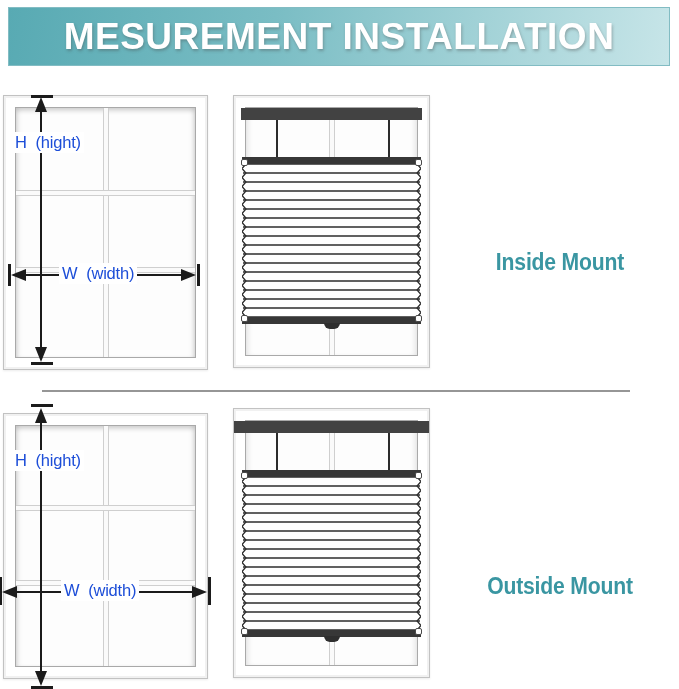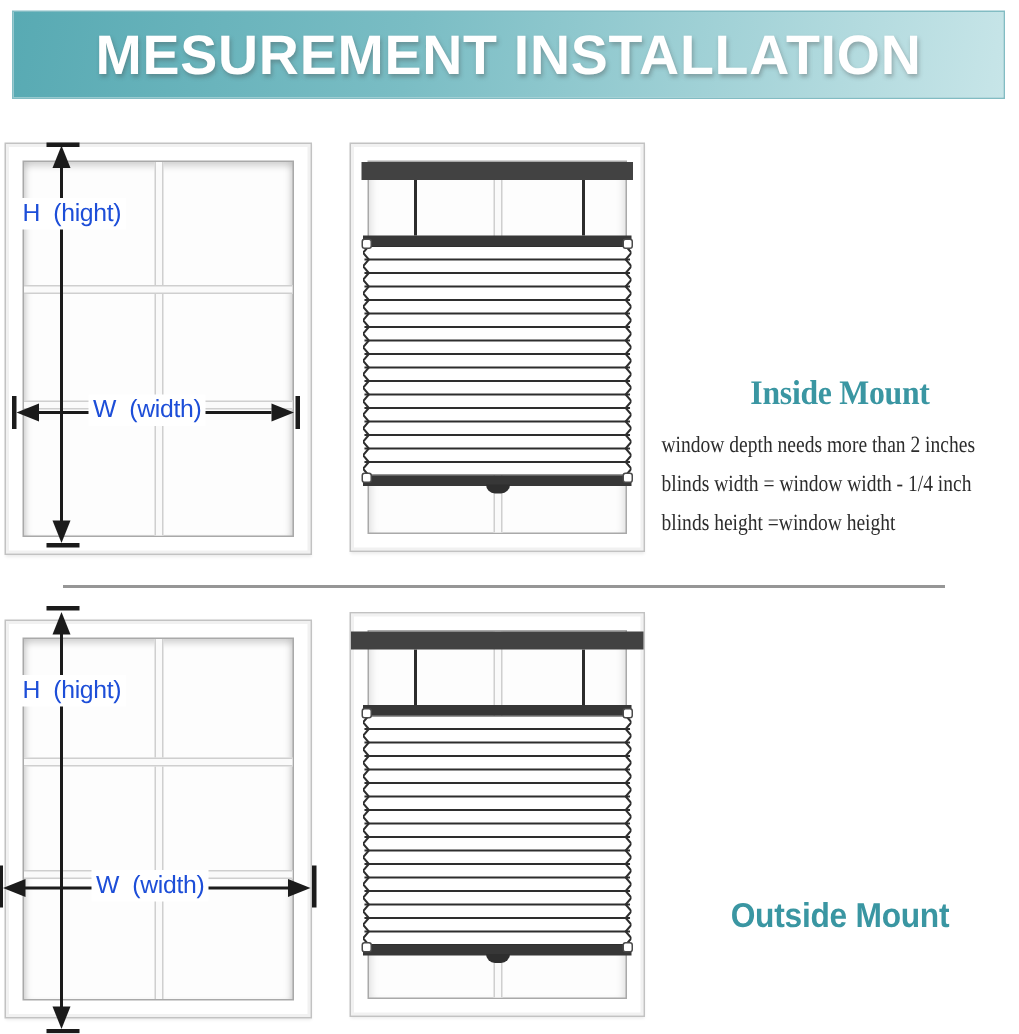--- a/index.html
+++ b/index.html
@@ -163,27 +163,22 @@
             <path d="M4,0 L180,0 l4,4.647058823529412 l-4,4.647058823529412 l4,4.647058823529412 l-4,4.647058823529412 l4,4.647058823529412 l-4,4.647058823529412 l4,4.647058823529412 l-4,4.647058823529412 l4,4.647058823529412 l-4,4.647058823529412 l4,4.647058823529412 l-4,4.647058823529412 l4,4.647058823529412 l-4,4.647058823529412 l4,4.647058823529412 l-4,4.647058823529412 l4,4.647058823529412 l-4,4.647058823529412 l4,4.647058823529412 l-4,4.647058823529412 l4,4.647058823529412 l-4,4.647058823529412 l4,4.647058823529412 l-4,4.647058823529412 l4,4.647058823529412 l-4,4.647058823529412 l4,4.647058823529412 l-4,4.647058823529412 l4,4.647058823529412 l-4,4.647058823529412 l4,4.647058823529412 l-4,4.647058823529412 l4,4.647058823529412 l-4,4.647058823529412 L4,158 l-4,-4.647058823529412 l4,-4.647058823529412 l-4,-4.647058823529412 l4,-4.647058823529412 l-4,-4.647058823529412 l4,-4.647058823529412 l-4,-4.647058823529412 l4,-4.647058823529412 l-4,-4.647058823529412 l4,-4.647058823529412 l-4,-4.647058823529412 l4,-4.647058823529412 l-4,-4.647058823529412 l4,-4.647058823529412 l-4,-4.647058823529412 l4,-4.647058823529412 l-4,-4.647058823529412 l4,-4.647058823529412 l-4,-4.647058823529412 l4,-4.647058823529412 l-4,-4.647058823529412 l4,-4.647058823529412 l-4,-4.647058823529412 l4,-4.647058823529412 l-4,-4.647058823529412 l4,-4.647058823529412 l-4,-4.647058823529412 l4,-4.647058823529412 l-4,-4.647058823529412 l4,-4.647058823529412 l-4,-4.647058823529412 l4,-4.647058823529412 l-4,-4.647058823529412 l4,-4.647058823529412 Z" fill="#ffffff" stroke="#2e2e2e" stroke-width="1.4"></path>
             <path d="M1,9.29 H183 M1,18.59 H183 M1,27.88 H183 M1,37.18 H183 M1,46.47 H183 M1,55.76 H183 M1,65.06 H183 M1,74.35 H183 M1,83.65 H183 M1,92.94 H183 M1,102.24 H183 M1,111.53 H183 M1,120.82 H183 M1,130.12 H183 M1,139.41 H183 M1,148.71 H183 " stroke="#2e2e2e" stroke-width="1.5" fill="none"></path>
           </svg>
         <div class="bbot">
           <div class="handle"></div>
         </div>
       </div>
     </div>
   </div>
 
-  <div class="mount-block" style="top:249px;font-family:Liberation Serif, serif;">
+  <div class="mount-block" style="top:249px;">
     <div class="mount-head">Inside Mount</div>
-    <div class="notes-in">
-      <span class="note">window depth needs more than 2 inches</span>
-      <span class="note">blinds width = window width - 1/4 inch</span>
-      <span class="note">blinds height =window height</span>
-    </div>
   </div>
 
   <div class="divider"></div>
 
   <div class="wdiag d-out" style="left:3px;top:413px;width:205px;height:266px;">
     <div class="wwin" style="left:0;top:0;width:205px;height:266px;">
       <div class="wopen">
         <div class="mv"></div>
         <div class="mh mh1"></div>
         <div class="mh mh2"></div>
@@ -215,17 +210,17 @@
             <path d="M4,0 L180,0 l4,4.647058823529412 l-4,4.647058823529412 l4,4.647058823529412 l-4,4.647058823529412 l4,4.647058823529412 l-4,4.647058823529412 l4,4.647058823529412 l-4,4.647058823529412 l4,4.647058823529412 l-4,4.647058823529412 l4,4.647058823529412 l-4,4.647058823529412 l4,4.647058823529412 l-4,4.647058823529412 l4,4.647058823529412 l-4,4.647058823529412 l4,4.647058823529412 l-4,4.647058823529412 l4,4.647058823529412 l-4,4.647058823529412 l4,4.647058823529412 l-4,4.647058823529412 l4,4.647058823529412 l-4,4.647058823529412 l4,4.647058823529412 l-4,4.647058823529412 l4,4.647058823529412 l-4,4.647058823529412 l4,4.647058823529412 l-4,4.647058823529412 l4,4.647058823529412 l-4,4.647058823529412 l4,4.647058823529412 l-4,4.647058823529412 L4,158 l-4,-4.647058823529412 l4,-4.647058823529412 l-4,-4.647058823529412 l4,-4.647058823529412 l-4,-4.647058823529412 l4,-4.647058823529412 l-4,-4.647058823529412 l4,-4.647058823529412 l-4,-4.647058823529412 l4,-4.647058823529412 l-4,-4.647058823529412 l4,-4.647058823529412 l-4,-4.647058823529412 l4,-4.647058823529412 l-4,-4.647058823529412 l4,-4.647058823529412 l-4,-4.647058823529412 l4,-4.647058823529412 l-4,-4.647058823529412 l4,-4.647058823529412 l-4,-4.647058823529412 l4,-4.647058823529412 l-4,-4.647058823529412 l4,-4.647058823529412 l-4,-4.647058823529412 l4,-4.647058823529412 l-4,-4.647058823529412 l4,-4.647058823529412 l-4,-4.647058823529412 l4,-4.647058823529412 l-4,-4.647058823529412 l4,-4.647058823529412 l-4,-4.647058823529412 l4,-4.647058823529412 Z" fill="#ffffff" stroke="#2e2e2e" stroke-width="1.4"></path>
             <path d="M1,9.29 H183 M1,18.59 H183 M1,27.88 H183 M1,37.18 H183 M1,46.47 H183 M1,55.76 H183 M1,65.06 H183 M1,74.35 H183 M1,83.65 H183 M1,92.94 H183 M1,102.24 H183 M1,111.53 H183 M1,120.82 H183 M1,130.12 H183 M1,139.41 H183 M1,148.71 H183 " stroke="#2e2e2e" stroke-width="1.5" fill="none"></path>
           </svg>
         <div class="bbot">
           <div class="handle"></div>
         </div>
       </div>
     </div>
   </div>
 
-  <div class="mount-block" style="top:573px;margin-top:24px;">
+  <div class="mount-block" style="top:573px;">
     <div class="mount-head">Outside Mount</div>
   </div>
 
 </div>
 
 </body></html>

